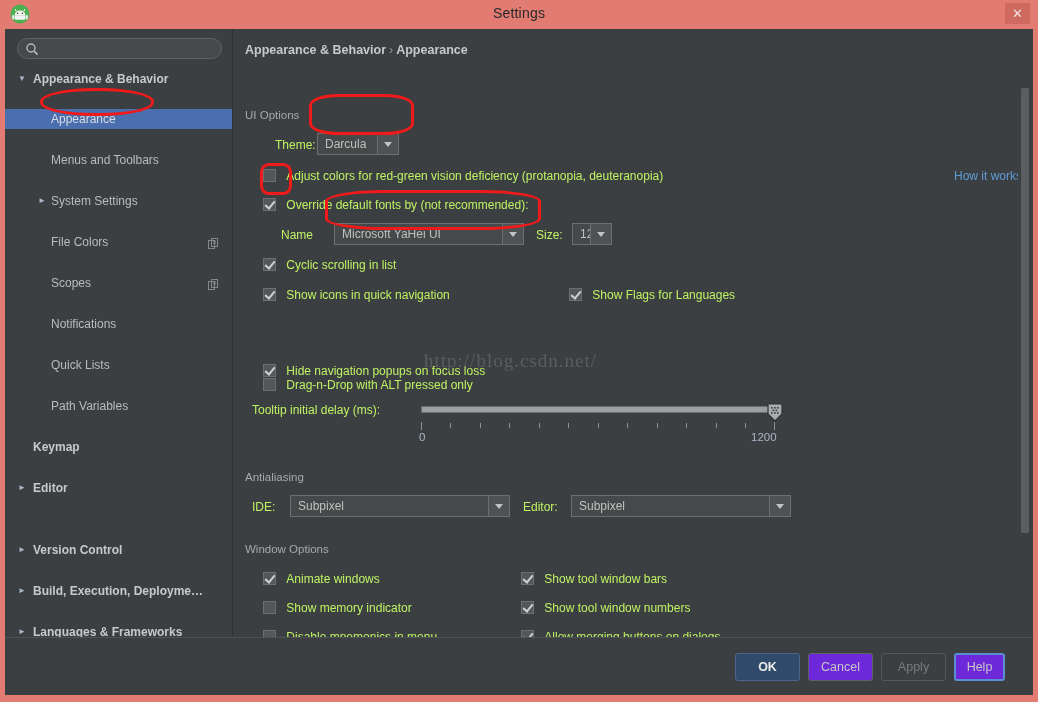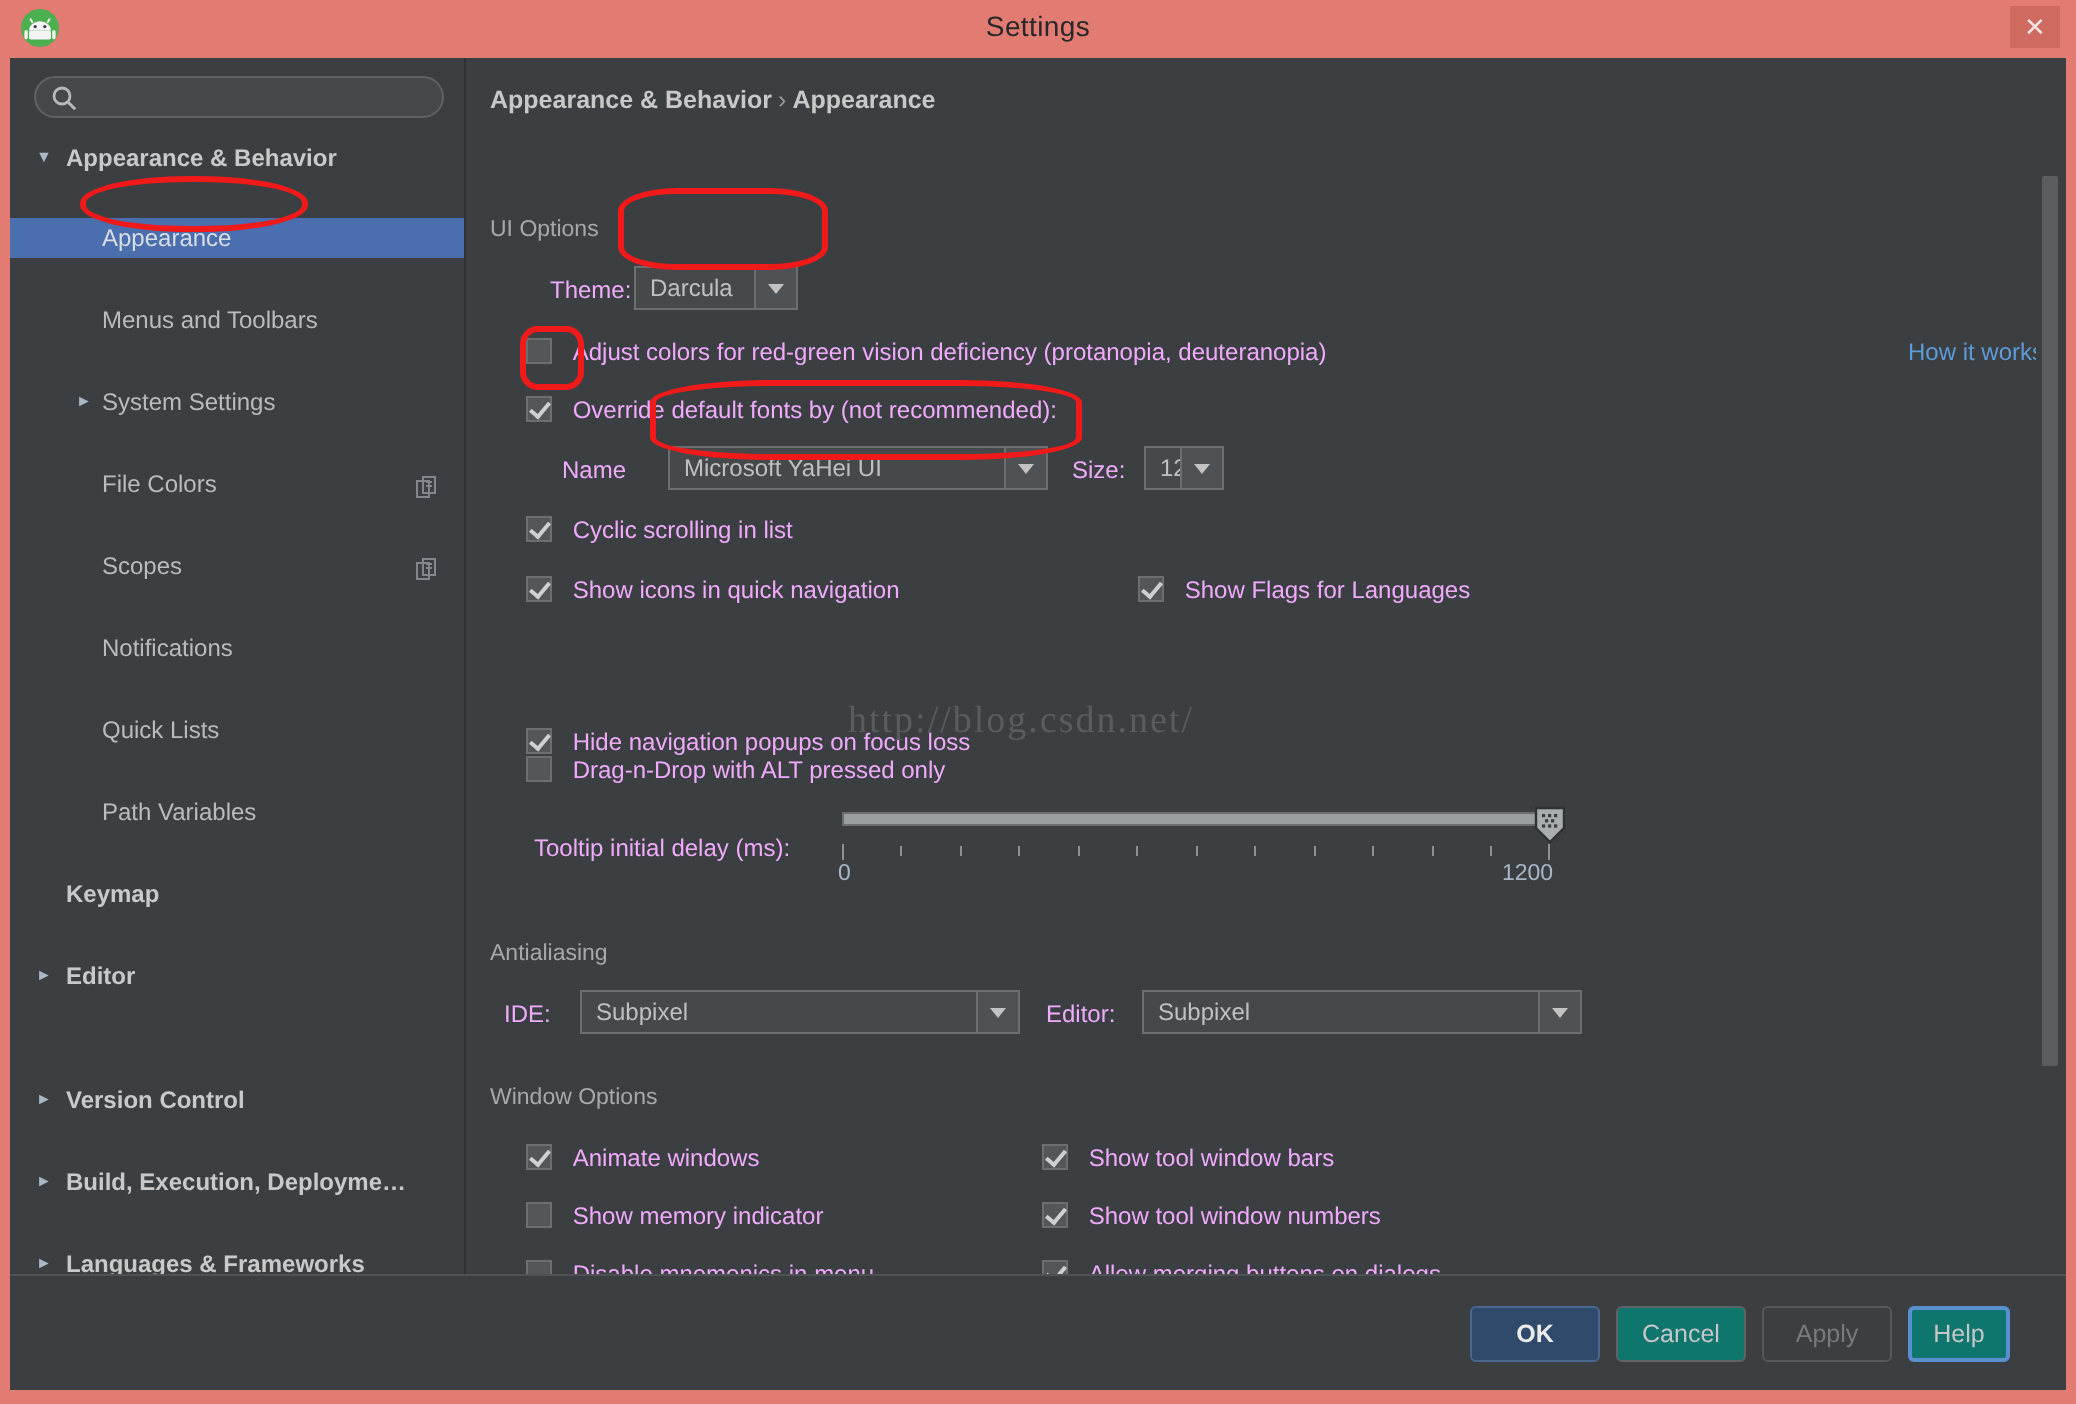--- a/index.html
+++ b/index.html
@@ -117,21 +117,21 @@
   .group .gtitle {
     position: absolute; left: 0; top: 0;
     background: #3c3f41; padding-right: 6px;
     color: #a8a8a8; font-size: 11.5px;
   }
   .group .grule {
     position: absolute; left: 0; top: 7px; right: 0; height: 1px;
     background: #4e5254; z-index: -1;
   }
   .row { position: absolute; height: 20px; line-height: 20px; white-space: nowrap; }
-  .lab { color: #f0abfc; }
+  .lab { color: #bef264; }
   
   .cb {
     display: inline-block; width: 13px; height: 13px;
     border: 1px solid #6b6f71; background: #53575a;
     vertical-align: -2px; position: relative; box-sizing: border-box;
   }
   .cb.checked::after {
     content: ""; position: absolute; left: 3px; top: 0px;
     width: 4px; height: 8px;
     border: solid #d0d0d0; border-width: 0 2px 2px 0;
@@ -189,21 +189,21 @@
   .btnbar {
     position: absolute; left: 0; bottom: 0;
     width: 1028px; height: 58px;
     background: #3c3f41;
     border-top: 1px solid #4e5254;
     box-sizing: border-box;
   }
   .btn {
     position: absolute; top: 15px; height: 28px;
     border: 1px solid #5e6366; border-radius: 3px;
-    background: #0f766e; color: #c7c7c7;
+    background: #6d28d9; color: #c7c7c7;
     font-family: "Liberation Sans", sans-serif; font-size: 12.5px;
     line-height: 26px; text-align: center; cursor: pointer;
     box-sizing: border-box;
   }
   .btn.default { background: #2f4a6b; border-color: #4a688f; color: #eaeaea; font-weight: bold; }
   .btn.disabled { color: #787b7d; border-color: #55595b; background: #43474900; cursor: default; }
   .btn.focus { border: 2px solid #5a8fd0; }
   
   .anno {
     position: absolute;
@@ -396,21 +396,21 @@
         </div>
         <div class="row cb-row" style="left:30px; top:290px;">
           <span class="cb checked"></span>
           <span class="txt lab">Hide navigation popups on focus loss</span>
         </div>
         <div class="row cb-row" style="left:30px; top:304px;">
           <span class="cb"></span>
           <span class="txt lab">Drag-n-Drop with ALT pressed only</span>
         </div>
 
-        <div class="row" style="left:19px; top:343px;margin-left:15px;">
+        <div class="row" style="left:19px; top:329px;">
           <span class="lab">Tooltip initial delay (ms):</span>
         </div>
         <div style="position:absolute; left:188px; top:332px; width:360px; height:48px;">
           <div class="slider-track" style="left:0; top:3px; width:355px;"></div>
           <div class="slider-thumb" style="left:346px; top:0px;">
             <svg width="16" height="20" viewBox="0 0 16 20">
               <path d="M1 1 H15 V11 L8 18 L1 11 Z" fill="#a8adb0" stroke="#2f3133" stroke-width="1.2"></path>
               <g fill="#3a3d3f">
                 <rect x="4" y="4" width="1.6" height="1.6"></rect>
                   <rect x="7" y="4" width="1.6" height="1.6"></rect>

